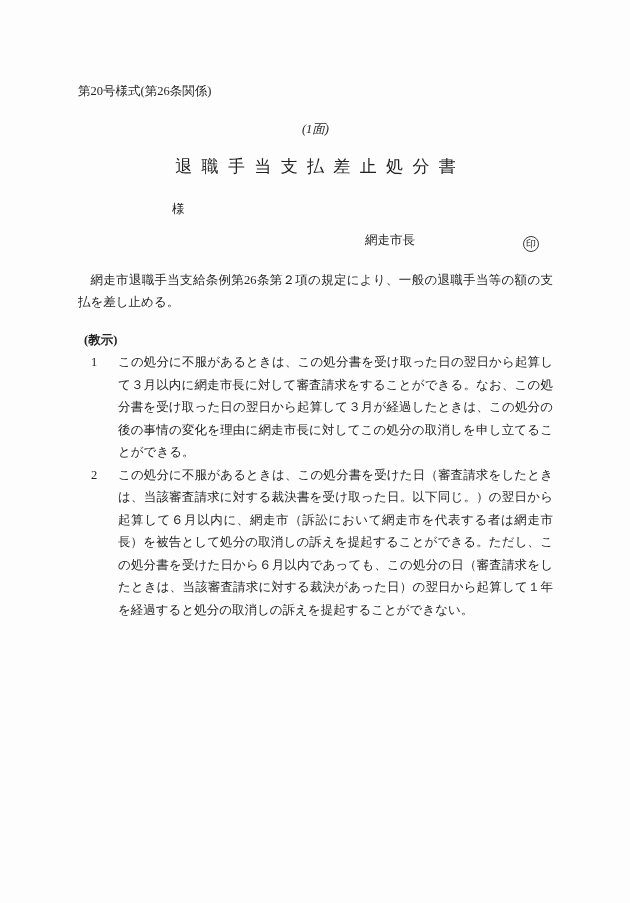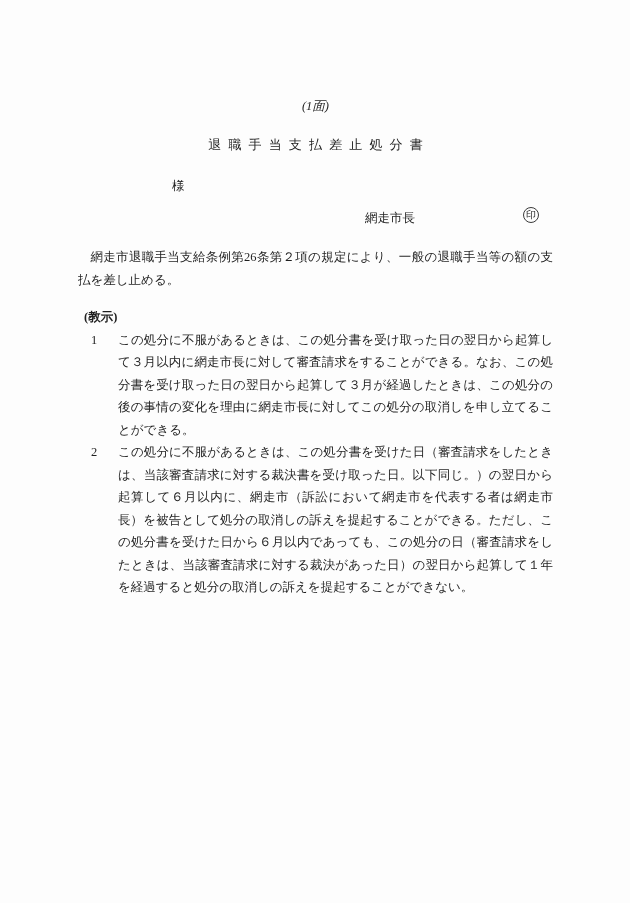--- a/index.html
+++ b/index.html
@@ -25,38 +25,38 @@
     text-align: left;
   }
   .page-label {
     text-align: center;
     margin-top: 15px;
     font-style: italic;
   }
   .doc-title {
     text-align: center;
     margin-top: 16px;
-    font-size: 13px;
+    font-size: 17px;
     letter-spacing: 0.55em;
     text-indent: 0.55em; 
   }
   .date-line {
     text-align: right;
     margin-top: 12px;
     padding-right: 18px;
   }
   .addressee-line {
     margin-top: 19px;
     padding-left: 94px;
   }
   .issuer-line {
     margin-top: 9px;
     display: flex;
     justify-content: space-between;
-    align-items: flex-start;
+    align-items: flex-end;
     padding-left: 287px;
     padding-right: 14px;
   }
   .seal {
     display: inline-flex;
     align-items: center;
     justify-content: center;
     width: 16px;
     height: 16px;
     border: 1px solid #3a3a3a;
@@ -91,20 +91,21 @@
   .notice-item .text {
     flex: 1;
     text-align: justify;
   }
 </style>
 </head>
 <body>
 
 <div class="page">
 
+  <div class="form-number">第20号様式(第26条関係)</div>
 
   <div class="page-label">(1面)</div>
 
   <div class="doc-title">退職手当支払差止処分書</div>
 
 
   <div class="addressee-line">様</div>
 
   <div class="issuer-line">
     <span>網走市長</span>

